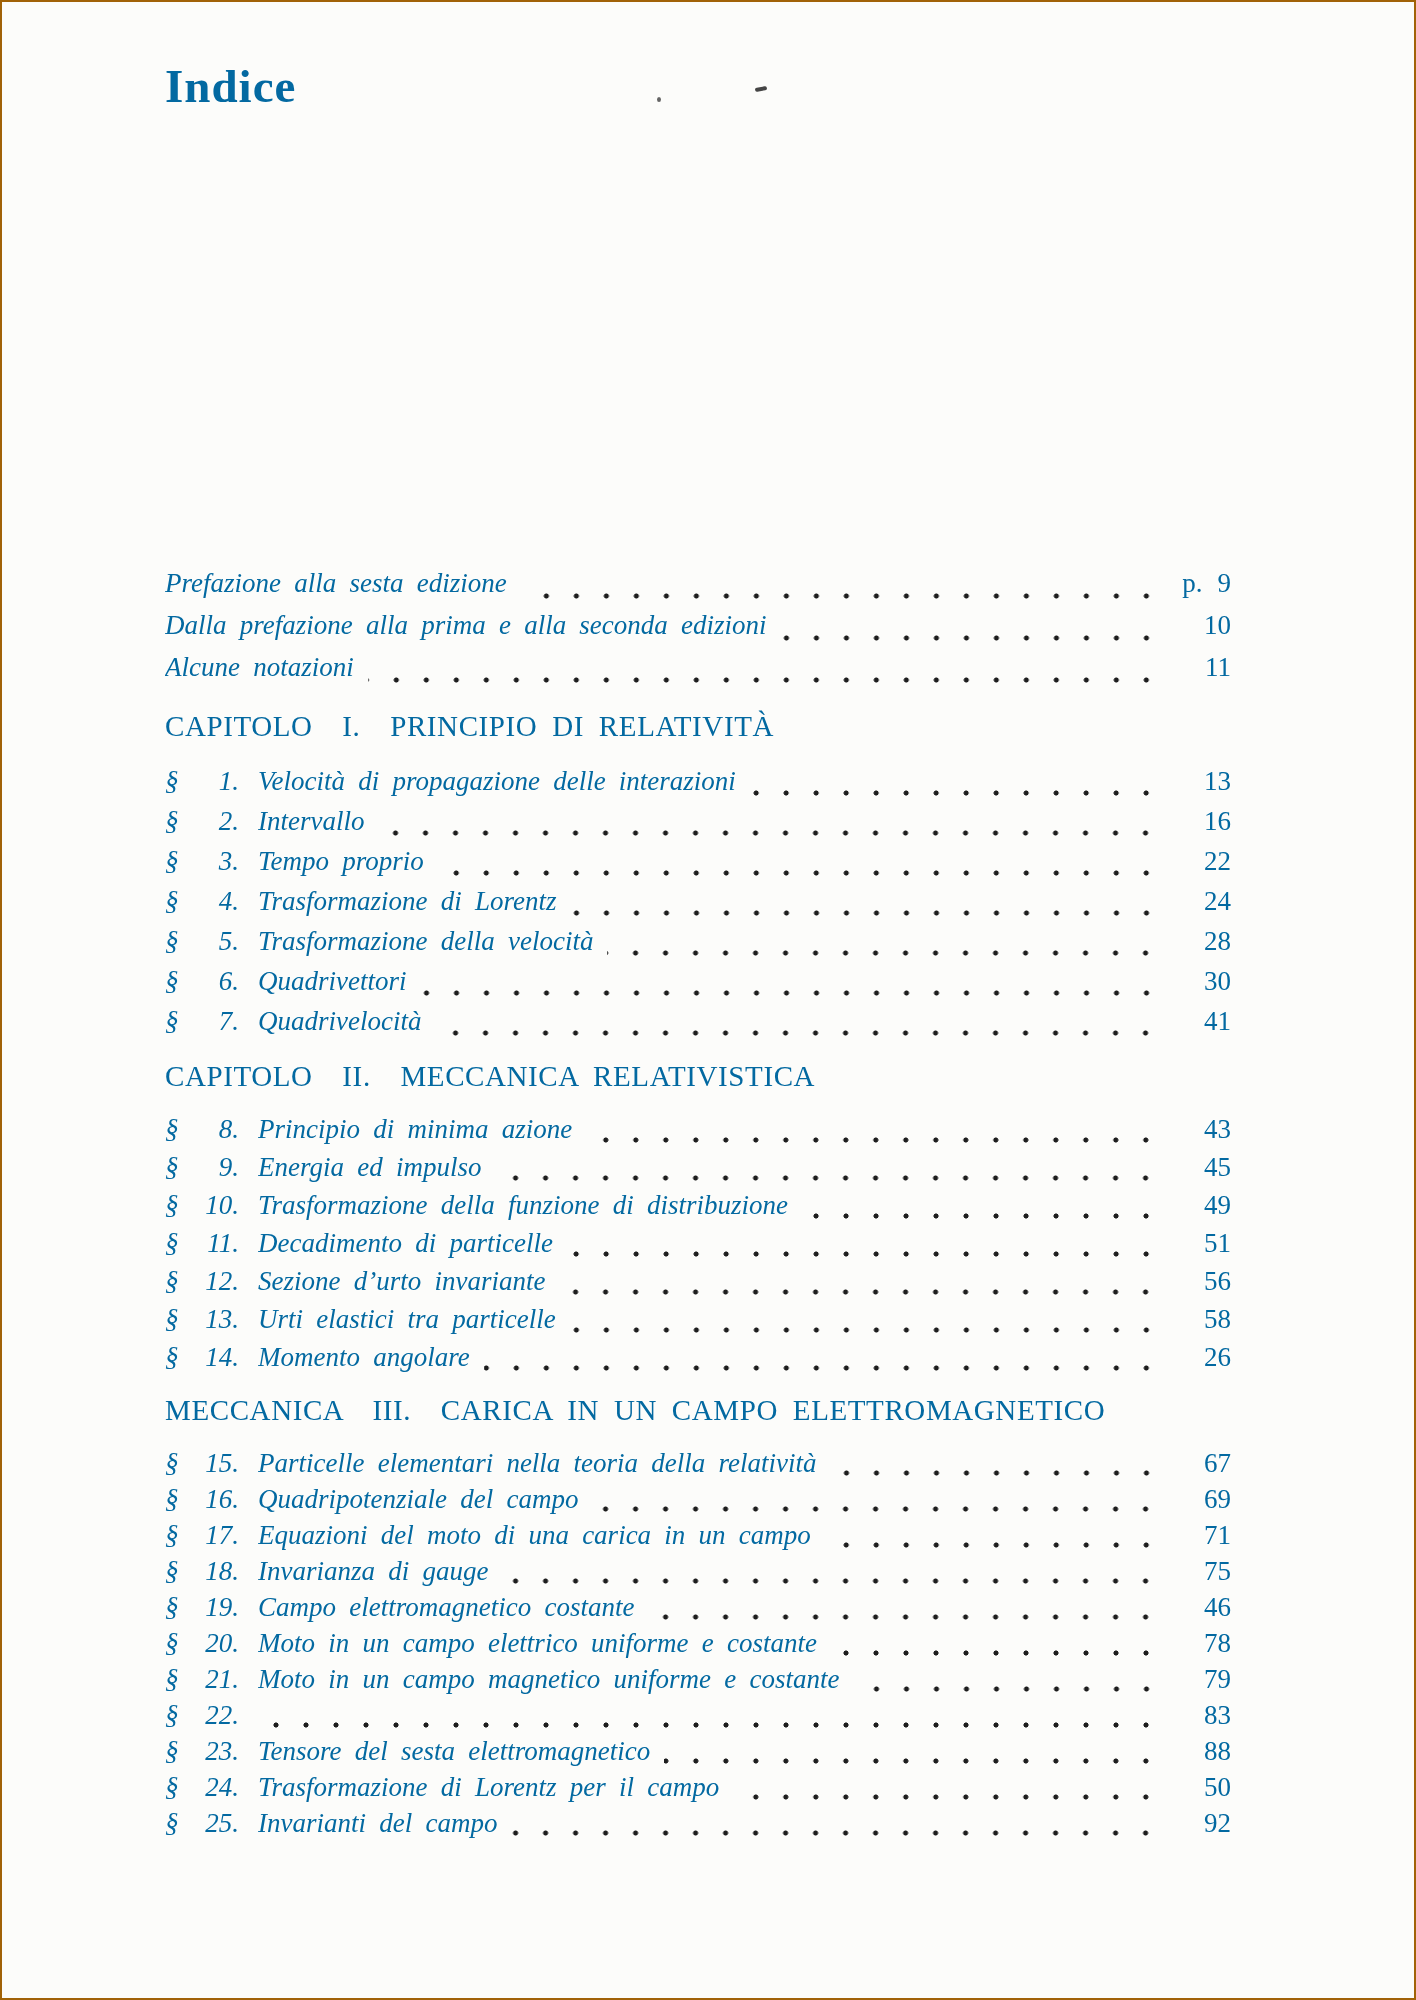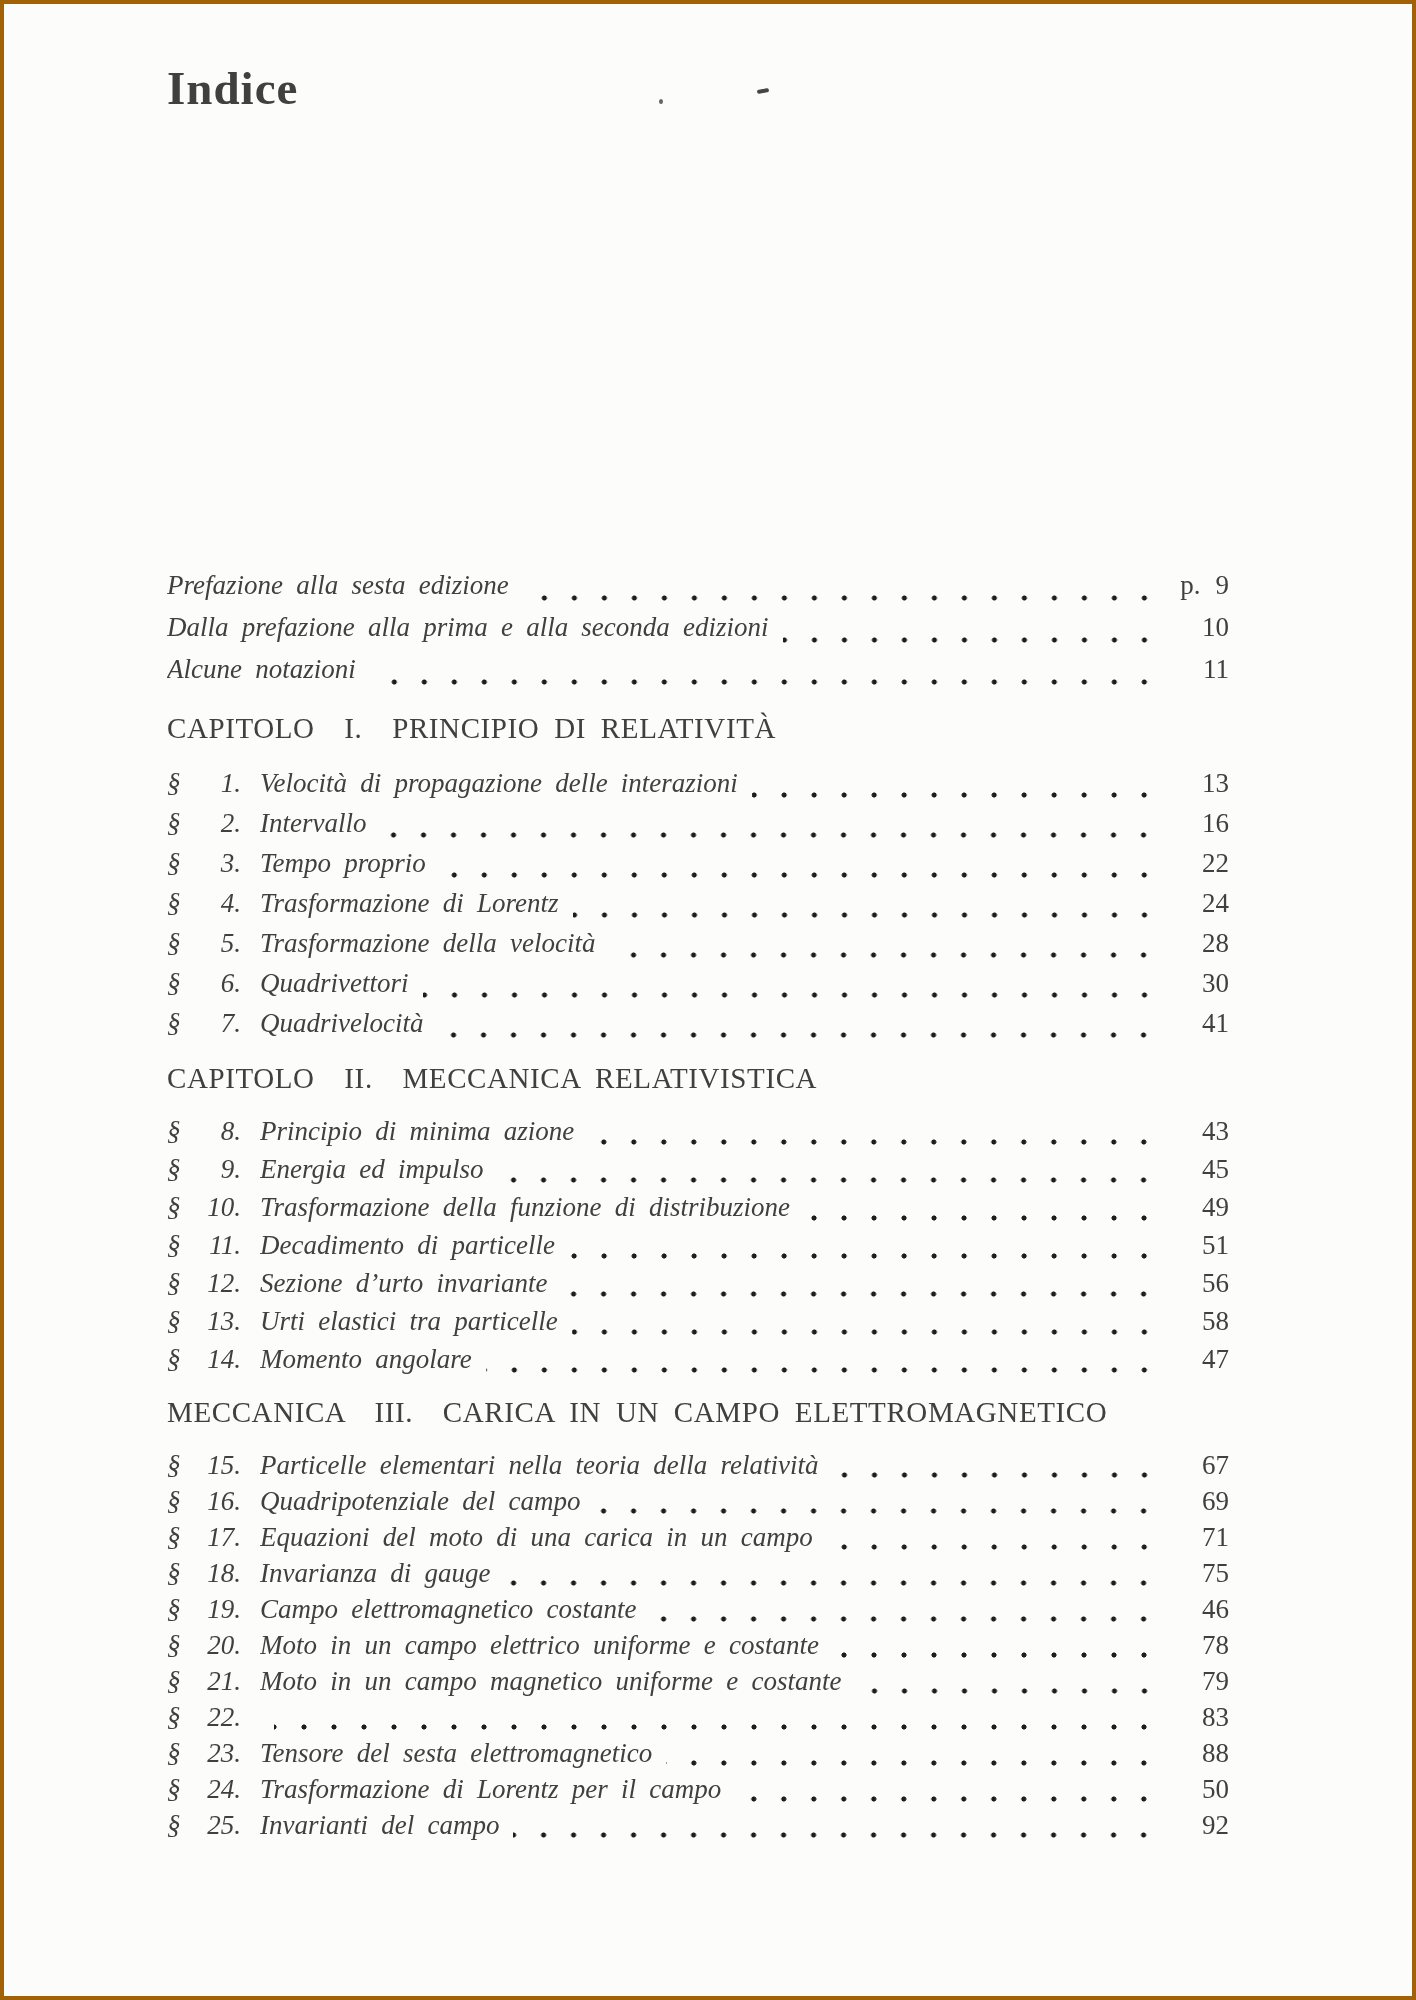--- a/index.html
+++ b/index.html
@@ -1,23 +1,23 @@
 <!DOCTYPE html>
 <html><head>
 <meta charset="utf-8">
 <style>
   html,body{margin:0;padding:0;background:#e8e8e8;}
   .page{
     position:relative;
     width:1416px;height:2000px;
     box-sizing:border-box;
     background:#fcfcfa;
-    border:4px solid #a16207;
+    border:2px solid #a16207;
     font-family:"Liberation Serif","DejaVu Serif",serif;
-    color:#404040;
+    color:#0369a1;
     overflow:hidden;
   }
   .content{
     position:absolute;
     left:163px;right:183px;top:0;
   }
   .doc-title{
     margin:0;
     padding-top:60px;
     font-size:47px;
@@ -235,21 +235,21 @@
         <span class="pagecell">
             <span class="pageno">58</span>
           </span>
       </div>
       <div class="row">
         <span class="mark">§</span>
           <span class="num">14.</span>
           <span class="etitle">Momento angolare</span>
         <span class="leader"></span>
         <span class="pagecell">
-            <span class="pageno">47</span>
+            <span class="pageno">26</span>
           </span>
       </div>
     </div>
 
     <div class="c3">
       <div class="chapter-heading">MECCANICA  III.  CARICA IN UN CAMPO ELETTROMAGNETICO</div>
       <div class="row">
         <span class="mark">§</span>
           <span class="num">15.</span>
           <span class="etitle">Particelle elementari nella teoria della relatività</span>

